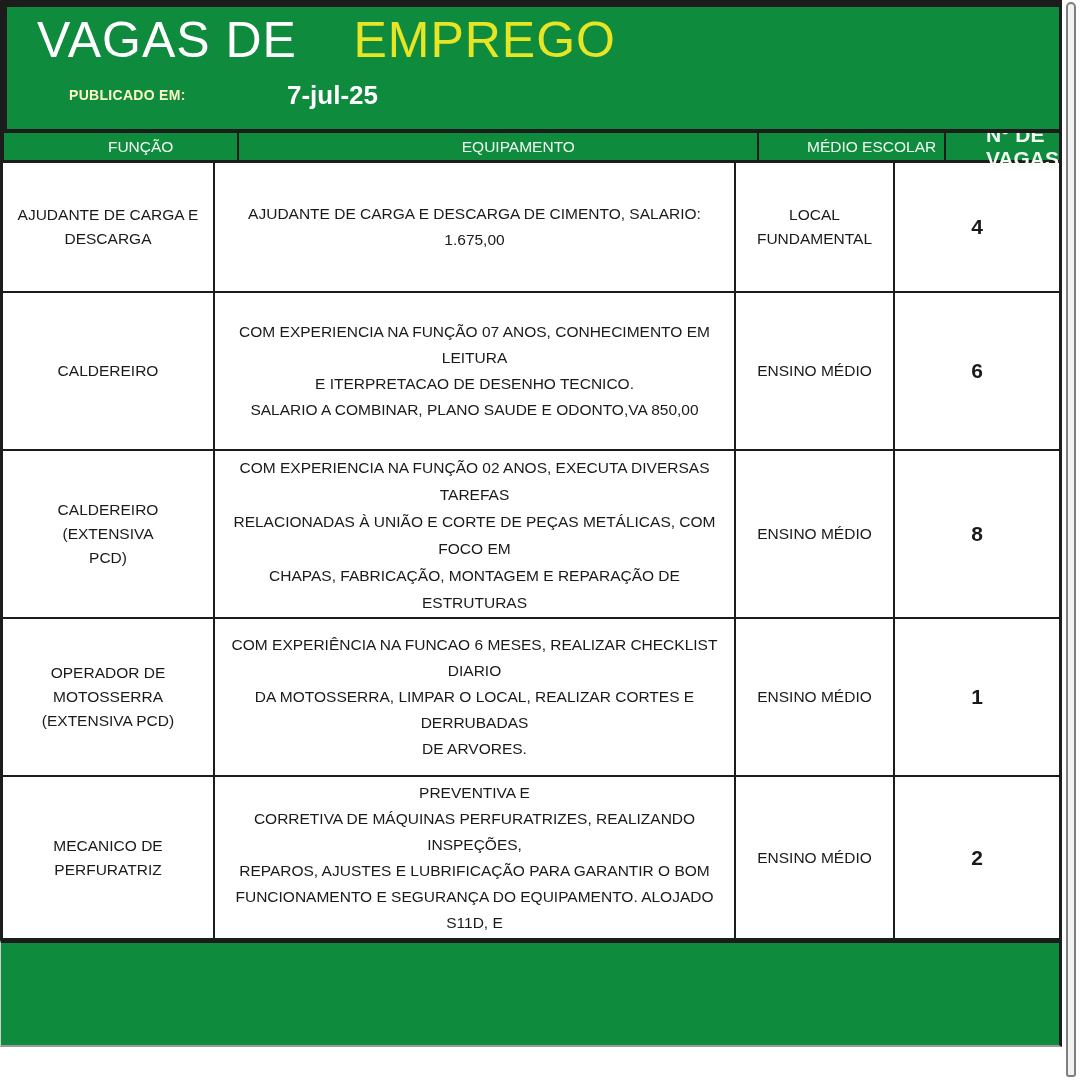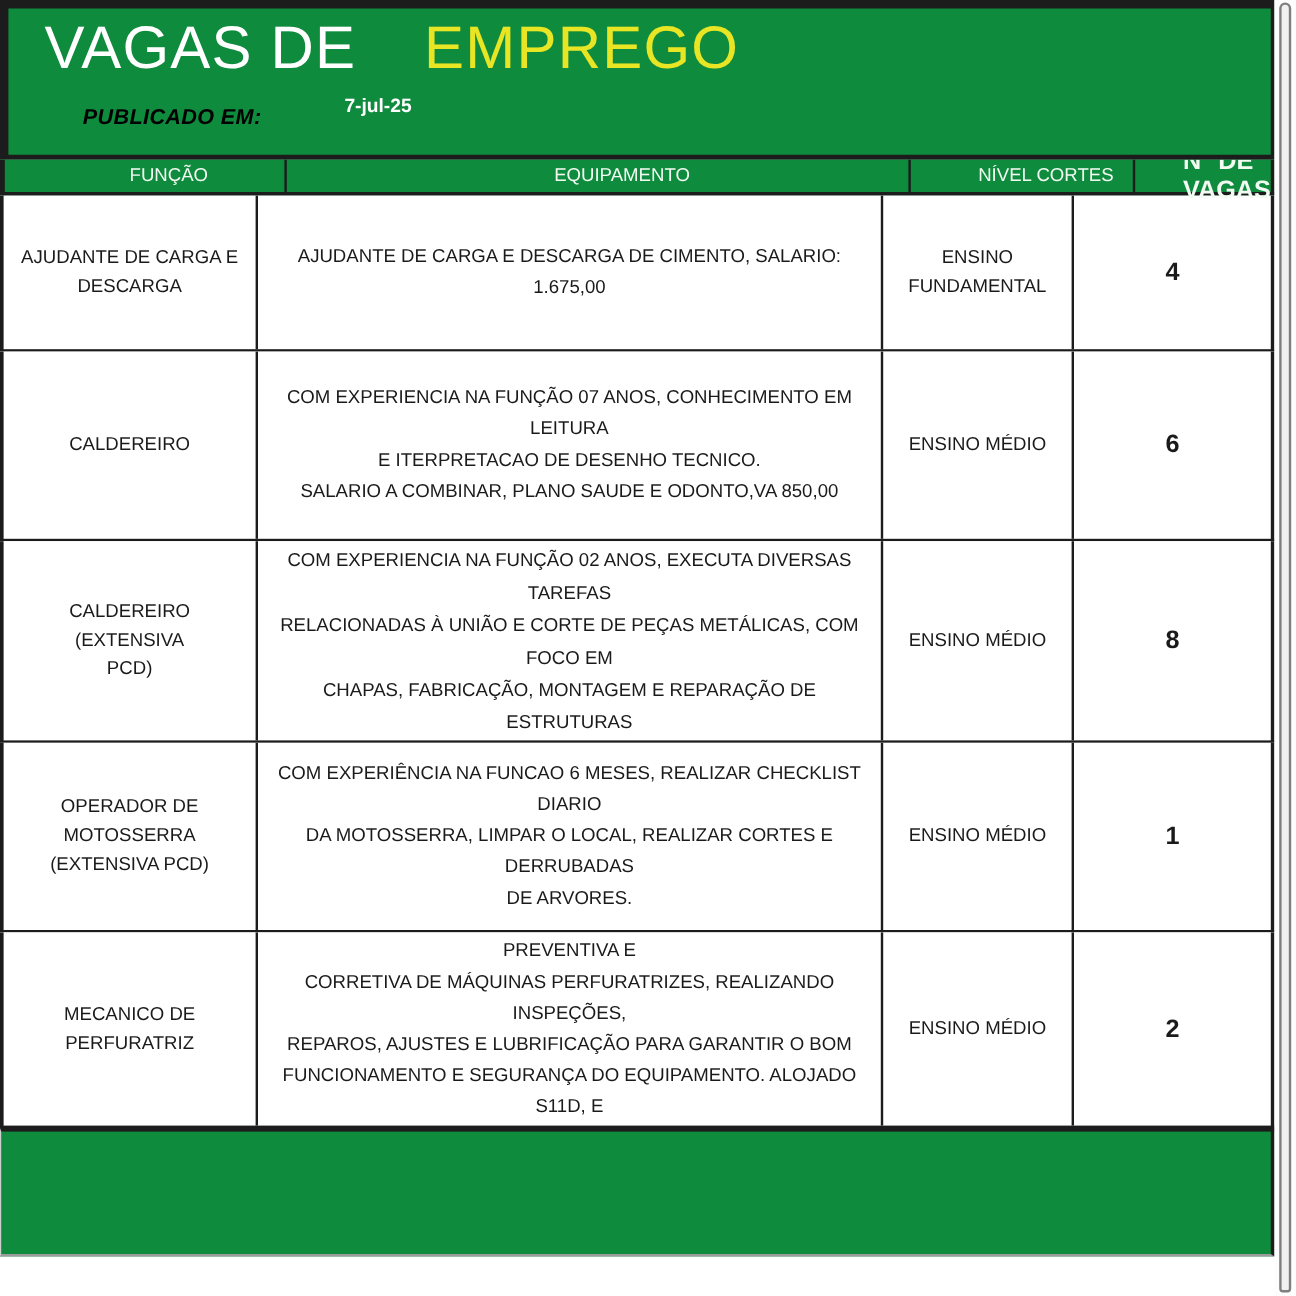--- a/index.html
+++ b/index.html
@@ -16,22 +16,22 @@
 
   
   .masthead{position:relative;height:133px;background:var(--green);
     border-top:7px solid var(--border);
     border-left:7px solid var(--border);
     border-right:3px solid var(--border);
     border-bottom:4px solid var(--border);}
   .title-row{position:absolute;left:30px;top:4px;white-space:nowrap;}
   .title-white{color:#ffffff;font-size:50px;font-weight:500;letter-spacing:1px;}
   .title-yellow{color:var(--yellow);font-size:50px;font-weight:500;letter-spacing:1px;margin-left:52px;}
-  .pub-label{position:absolute;left:62px;top:80px;color:#000000;font-size:18px;font-weight:bold;letter-spacing:.3px;font-style:italic;}
-  .pub-date{position:absolute;left:280px;top:73px;color:#fff;font-size:16px;font-weight:bold;}
+  .pub-label{position:absolute;left:62px;top:80px;color:#fef9c3;font-size:14px;font-weight:bold;letter-spacing:.3px;}
+  .pub-date{position:absolute;left:280px;top:73px;color:#fff;font-size:26px;font-weight:bold;}
 
   
   .thead{display:flex;height:30px;background:var(--green);
     border-left:4px solid var(--border);
     border-right:3px solid var(--border);
     border-bottom:3px solid var(--border);}
   .th{display:flex;align-items:center;justify-content:center;
     color:#F2FBF2;font-size:15.5px;border-right:2px solid var(--border);margin-left:40px;}
   .trow{display:flex;background:#fff;
     border-left:3px solid var(--border);
@@ -73,29 +73,29 @@
         <span class="title-white">VAGAS DE</span>
         <span class="title-yellow">EMPREGO</span>
       </div>
       <span class="pub-label">PUBLICADO EM:</span>
       <span class="pub-date">7-jul-25</span>
     </header>
 
     <div class="thead">
       <div class="th c1">FUNÇÃO</div>
       <div class="th c2">EQUIPAMENTO</div>
-      <div class="th c3">NÍVEL CORTES</div>
+      <div class="th c3">MÉDIO ESCOLAR</div>
       <div class="th c4">N° DE VAGAS</div>
     </div>
 
     <div class="trow r1">
       <div class="cell c1">AJUDANTE DE CARGA E
 DESCARGA</div>
       <div class="cell c2">AJUDANTE DE CARGA E DESCARGA DE CIMENTO, SALARIO: 1.675,00</div>
-      <div class="cell c3">ENSINO
+      <div class="cell c3">LOCAL
 FUNDAMENTAL</div>
       <div class="cell c4">4</div>
     </div>
 
     <div class="trow r2">
       <div class="cell c1">CALDEREIRO</div>
       <div class="cell c2">COM EXPERIENCIA NA FUNÇÃO 07 ANOS, CONHECIMENTO EM LEITURA
 E ITERPRETACAO DE DESENHO TECNICO.
 SALARIO A COMBINAR, PLANO SAUDE E ODONTO,VA 850,00</div>
       <div class="cell c3">ENSINO MÉDIO</div>

